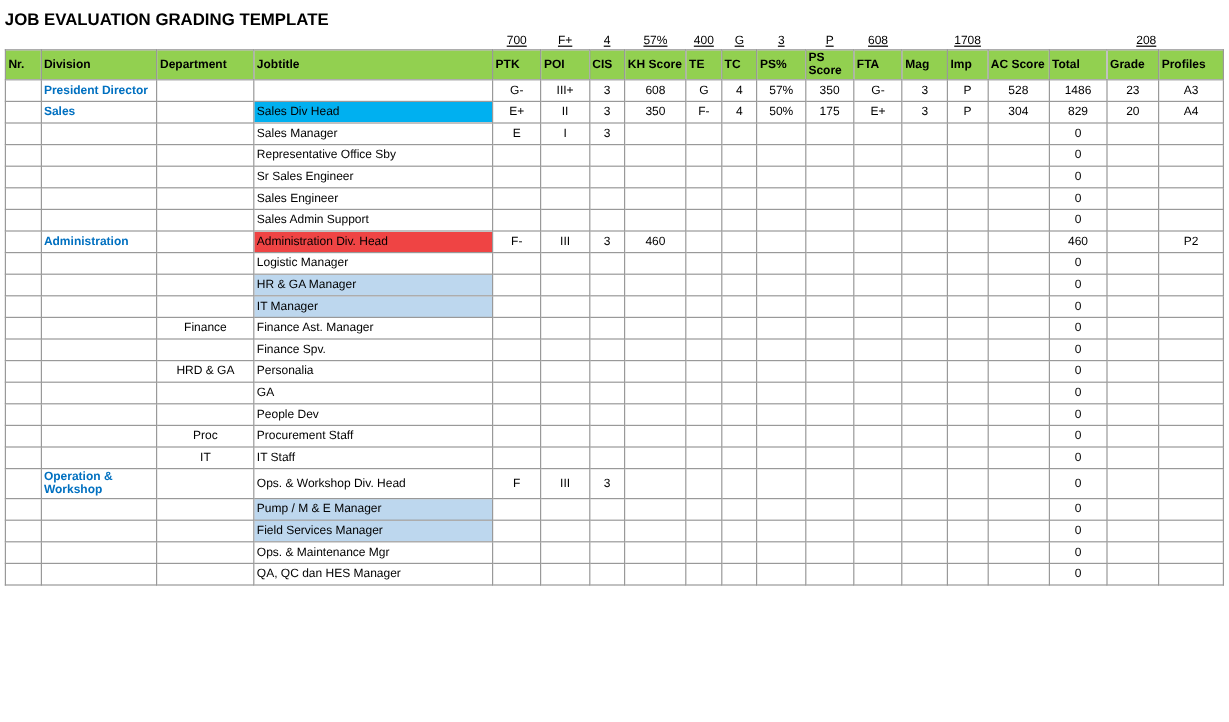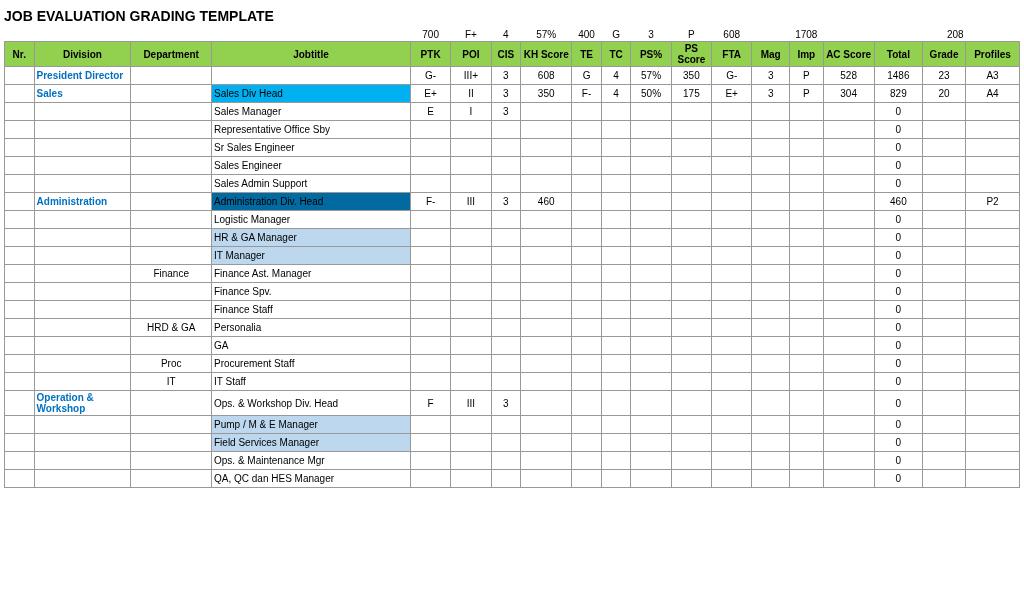--- a/index.html
+++ b/index.html
@@ -27,21 +27,21 @@
     }
     th, td {
       border: 1px solid #999;
       padding: 1px 2px;
       font-size: 10px;
       vertical-align: middle;
       overflow: hidden;
     }
     th {
       background-color: #92d050;
-      text-align: center;
+      text-align: left;
       font-weight: bold;
     }
     .col-nr { width: 22px; }
     .col-division { width: 72px; }
     .col-dept { width: 60px; }
     .col-jobtitle { width: 148px; }
     .col-ptk { width: 30px; }
     .col-poi { width: 30px; }
     .col-cis { width: 22px; }
     .col-kh { width: 38px; }
@@ -52,21 +52,21 @@
     .col-fta { width: 30px; }
     .col-mag { width: 28px; }
     .col-imp { width: 25px; }
     .col-ac { width: 38px; }
     .col-total { width: 36px; }
     .col-grade { width: 32px; }
     .col-profiles { width: 40px; }
     td { text-align: center; }
     td.left { text-align: left; }
     .cyan-bg { background-color: #00b0f0; color: #000; }
-    .yellow-bg { background-color: #0369a1; }
+    .yellow-bg { background-color: #ef4444; }
     .light-cyan { background-color: #bdd7ee; }
     .division-cell { color: #0070c0; font-weight: bold; text-align: left; }
   </style>
 </head>
 <body>
 
 <div class="page-container">
   <div class="page-title">JOB EVALUATION GRADING TEMPLATE</div>
 
   <table>
@@ -86,21 +86,21 @@
       <col class="col-pscore">
       <col class="col-fta">
       <col class="col-mag">
       <col class="col-imp">
       <col class="col-ac">
       <col class="col-total">
       <col class="col-grade">
       <col class="col-profiles">
     </colgroup>
     <thead>
-      <tr style="border:none;">
+      <tr style="border:none;text-decoration:underline;">
         <td style="border:none;" colspan="4"></td>
         <td style="border:none;">700</td>
         <td style="border:none;">F+</td>
         <td style="border:none;">4</td>
         <td style="border:none;">57%</td>
         <td style="border:none;">400</td>
         <td style="border:none;">G</td>
         <td style="border:none;">3</td>
         <td style="border:none;">P</td>
         <td style="border:none;">608</td>
@@ -401,41 +401,20 @@
           <td></td>
           <td></td>
           <td></td>
           <td>0</td>
           <td></td>
           <td></td>
         </tr>
         <tr style="height: 18px;">
           <td></td>
           <td></td>
-          <td></td>
-          <td class=" left">Finance Staff</td>
-          <td></td>
-          <td></td>
-          <td></td>
-          <td></td>
-          <td></td>
-          <td></td>
-          <td></td>
-          <td></td>
-          <td></td>
-          <td></td>
-          <td></td>
-          <td></td>
-          <td>0</td>
-          <td></td>
-          <td></td>
-        </tr>
-        <tr style="height: 18px;">
-          <td></td>
-          <td></td>
           <td>HRD &amp; GA</td>
           <td class=" left">Personalia</td>
           <td></td>
           <td></td>
           <td></td>
           <td></td>
           <td></td>
           <td></td>
           <td></td>
           <td></td>
@@ -445,20 +424,41 @@
           <td></td>
           <td>0</td>
           <td></td>
           <td></td>
         </tr>
         <tr style="height: 18px;">
           <td></td>
           <td></td>
           <td></td>
           <td class=" left">GA</td>
+          <td></td>
+          <td></td>
+          <td></td>
+          <td></td>
+          <td></td>
+          <td></td>
+          <td></td>
+          <td></td>
+          <td></td>
+          <td></td>
+          <td></td>
+          <td></td>
+          <td>0</td>
+          <td></td>
+          <td></td>
+        </tr>
+        <tr style="height: 18px;">
+          <td></td>
+          <td></td>
+          <td></td>
+          <td class=" left">People Dev</td>
           <td></td>
           <td></td>
           <td></td>
           <td></td>
           <td></td>
           <td></td>
           <td></td>
           <td></td>
           <td></td>
           <td></td>

